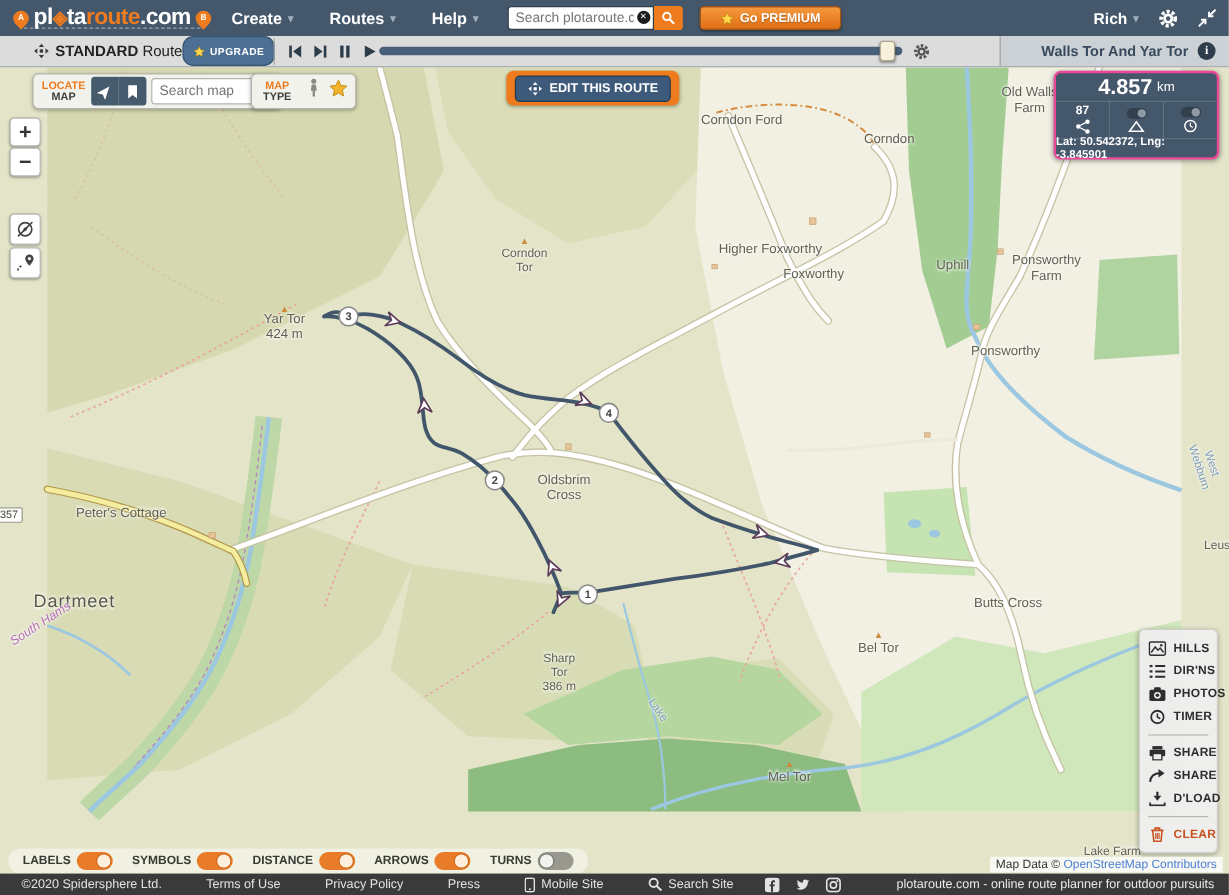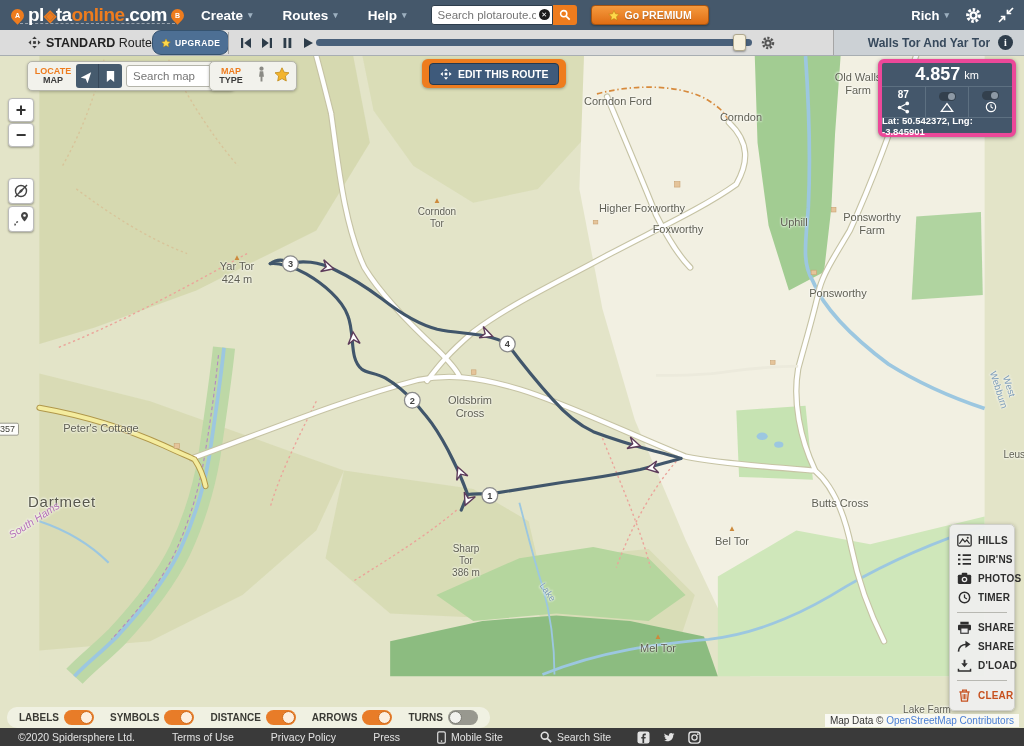--- a/index.html
+++ b/index.html
@@ -68,21 +68,21 @@
   .sq-btn.first{border-radius:3px 0 0 3px;margin-left:2px;border-right:1px solid #37485a;}
   .sq-btn.last{border-radius:0 3px 3px 0;}
   .map-search{position:relative;margin-left:4px;}
   .map-search input{width:102px;height:22px;border:1px solid #b5b5ab;border-radius:3px;font-size:11.5px;padding:0 16px 0 6px;outline:none;color:#333;}
   .select-box{margin-left:4px;width:144px;height:22px;background:#fff;border:1px solid #b5b5ab;border-radius:3px;display:flex;align-items:center;justify-content:center;gap:10px;cursor:pointer;}
   .select-box .val{font-size:10.5px;font-weight:bold;color:#2c4a66;letter-spacing:.3px;}
   .select-box .arr{color:#333;font-size:9px;}
   .edit-grp{background:#ee7c1e;border-radius:6px;box-shadow:0 1px 3px rgba(0,0,0,.3);display:flex;align-items:center;gap:8px;padding:3px 7px;height:29px;}
   .edit-btn{height:22px;background:#3e5a7b;border:1.5px solid #24394f;border-radius:4px;color:#fff;font-weight:bold;font-size:10.5px;display:flex;align-items:center;gap:6px;padding:0 10px;cursor:pointer;white-space:nowrap;}
 
-  .stats{left:878px;top:3px;width:138px;background:#44576b;border:4px solid #ec4899;border-radius:6px;box-shadow:0 1px 4px rgba(0,0,0,.4);color:#fff;z-index:12;}
+  .stats{left:878px;top:3px;width:138px;background:#44576b;border:2px solid #ec4899;border-radius:6px;box-shadow:0 1px 4px rgba(0,0,0,.4);color:#fff;z-index:12;}
   .stats .r1{height:24px;display:flex;align-items:center;justify-content:center;gap:4px;border-bottom:1px solid #5d7081;}
   .stats .dist{font-size:18px;font-weight:bold;}
   .stats .unit{font-size:11px;}
   .stats .r2{height:30px;display:flex;}
   .stats .cell{flex:1;display:flex;flex-direction:column;align-items:center;justify-content:center;gap:1px;border-right:1px solid #5d7081;cursor:pointer;}
   .stats .cell:last-child{border-right:none;}
   .stats .count{font-size:10px;font-weight:bold;line-height:1;}
   .mini-toggle{width:17px;height:9px;border-radius:5px;background:#33404d;position:relative;}
   .mini-toggle i{position:absolute;right:1px;top:1px;width:7px;height:7px;border-radius:50%;background:#8d99a5;}
   .stats .r3{height:16px;border-top:1px solid #5d7081;display:flex;align-items:center;justify-content:center;font-size:9.5px;font-weight:bold;}
@@ -119,21 +119,21 @@
   .f-tag{margin-left:auto;margin-right:12px;color:#e8e8e8;}
 </style>
 </head>
 <body>
 
 <div class="navbar">
   <div class="logo">
     <div class="pin">
         <span>A</span>
       </div>
-    <div class="word"><span>pl</span><span class="dia">◈</span><span>ta</span><span class="acc">online</span><span>.com</span></div>
+    <div class="word"><span>pl</span><span class="dia">◈</span><span>ta</span><span class="acc">route</span><span>.com</span></div>
     <div class="pin">
         <span>B</span>
       </div>
     <div class="dashline"></div>
   </div>
   <div class="menu">
     <div class="menu-item">
         <span>Create</span>
         <span class="caret">▾</span>
       </div>
@@ -660,13 +660,14 @@
         </svg>
       </span>
       <span style="display: flex; cursor: pointer;">
         <svg viewBox="0 0 14 14" width="13" height="13">
           <rect x="1" y="1" width="12" height="12" rx="3" fill="none" stroke="currentColor" stroke-width="1.5"></rect>
           <circle cx="7" cy="7" r="2.8" fill="none" stroke="currentColor" stroke-width="1.4"></circle>
           <circle cx="10.6" cy="3.4" r="0.9" fill="currentColor"></circle>
         </svg>
       </span>
     </div>
+  <div class="f-tag">plotaroute.com - online route planner for outdoor pursuits</div>
 </div>
 
 </body></html>

